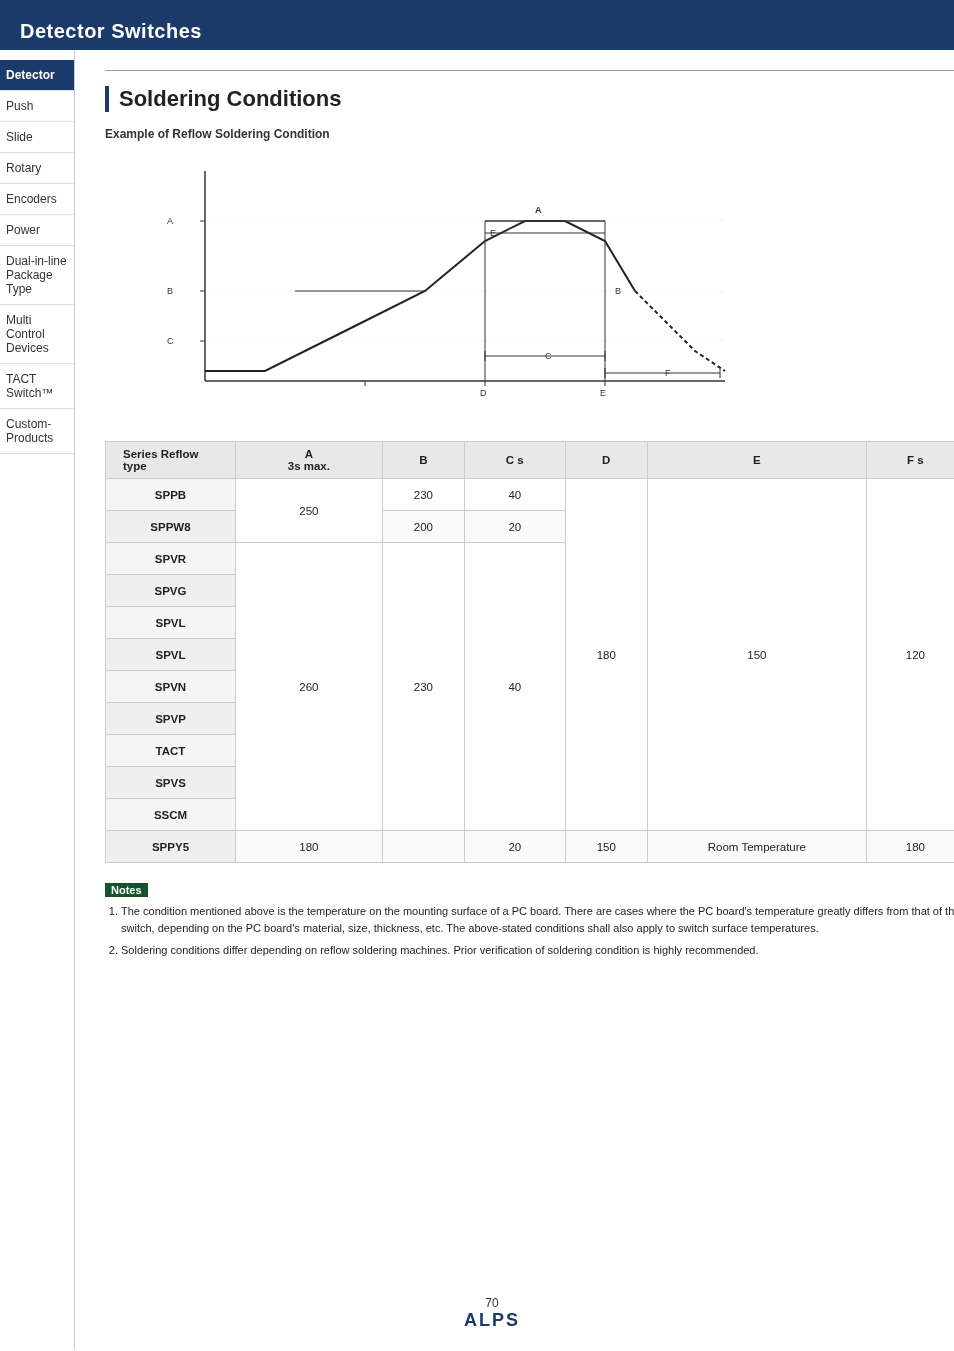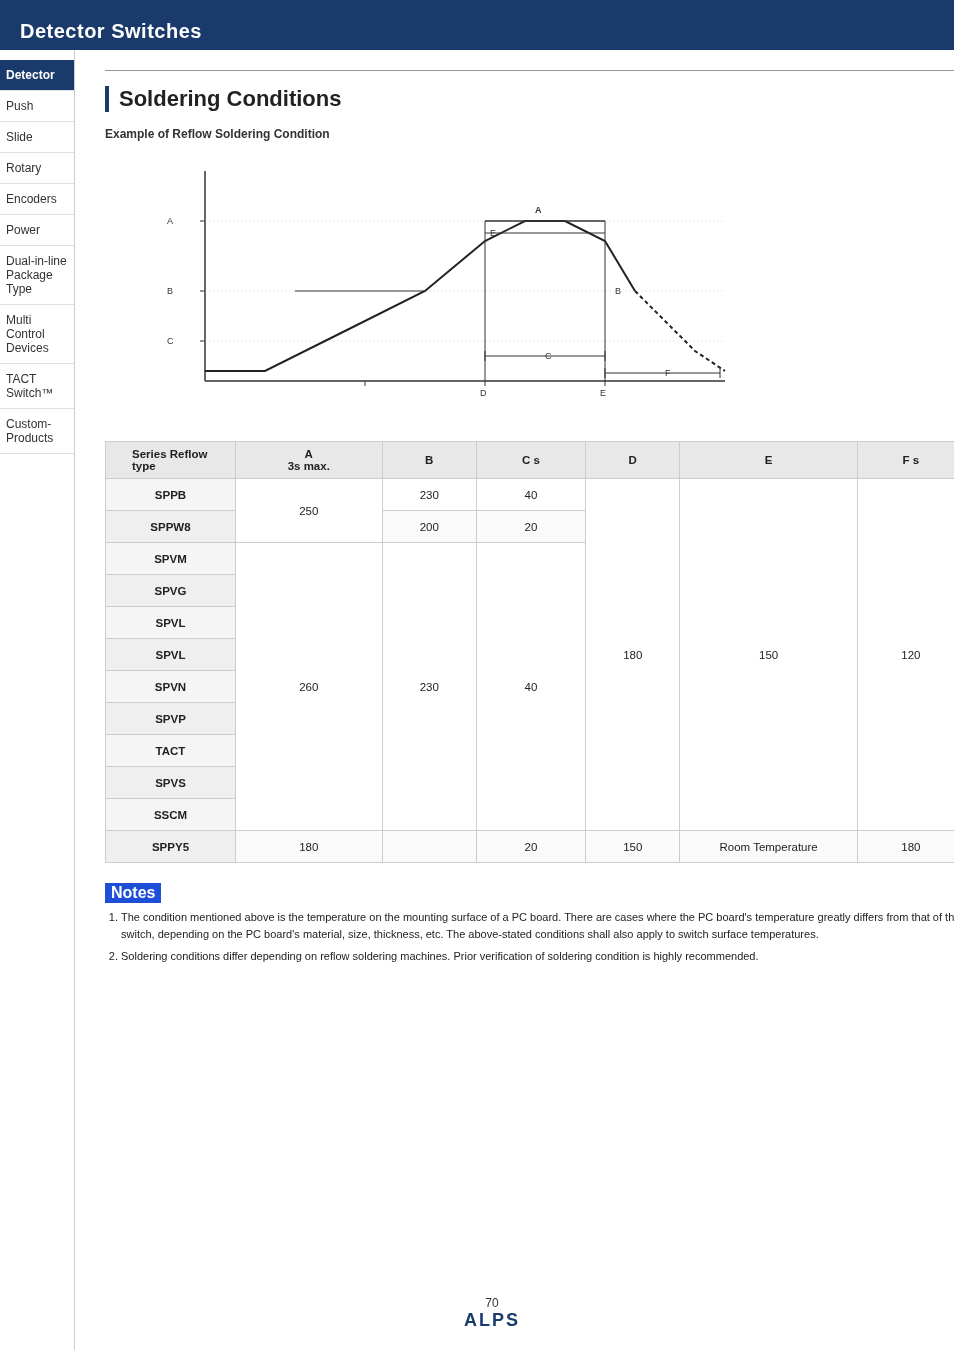--- a/index.html
+++ b/index.html
@@ -94,21 +94,21 @@
     .data-table {
       width: 860px;
       border-collapse: collapse;
       margin: 0 auto;
       font-size: 11.5px;
     }
 
     .data-table th {
       background: #e8e8e8;
       border: 1px solid #ccc;
-      padding: 6px 26px;
+      padding: 6px 17px;
       text-align: center;
       font-weight: bold;
     }
 
     .data-table th.left {
       text-align: left;
       width: 130px;
     }
 
     .data-table td {
@@ -133,24 +133,24 @@
 
     
     .notes-section {
       margin-top: 20px;
       width: 860px;
       margin-left: auto;
       margin-right: auto;
     }
 
     .notes-header {
-      background: #1d4ed8;
+      background: #14532d;
       color: #fff;
       font-weight: bold;
-      font-size: 16px;
+      font-size: 11px;
       display: inline-block;
       padding: 1px 6px;
       margin-bottom: 6px;
     }
 
     .notes-list {
       font-size: 11px;
       line-height: 1.5;
       color: #222;
     }
@@ -295,21 +295,21 @@
       <td rowspan="11">180</td>
       <td rowspan="11">150</td>
       <td rowspan="11">120</td>
     </tr>
           <tr>
       <td class="series-name">SPPW8</td>
       <td>200</td>
       <td>20</td>
     </tr>
           <tr>
-      <td class="series-name">SPVM</td>
+      <td class="series-name">SPVR</td>
       <td rowspan="9">260</td>
       <td rowspan="9">230</td>
       <td rowspan="9">40</td>
     </tr>
           <tr>
             <td class="series-name">SPVG</td>
           </tr>
           <tr>
             <td class="series-name">SPVL</td>
           </tr>

